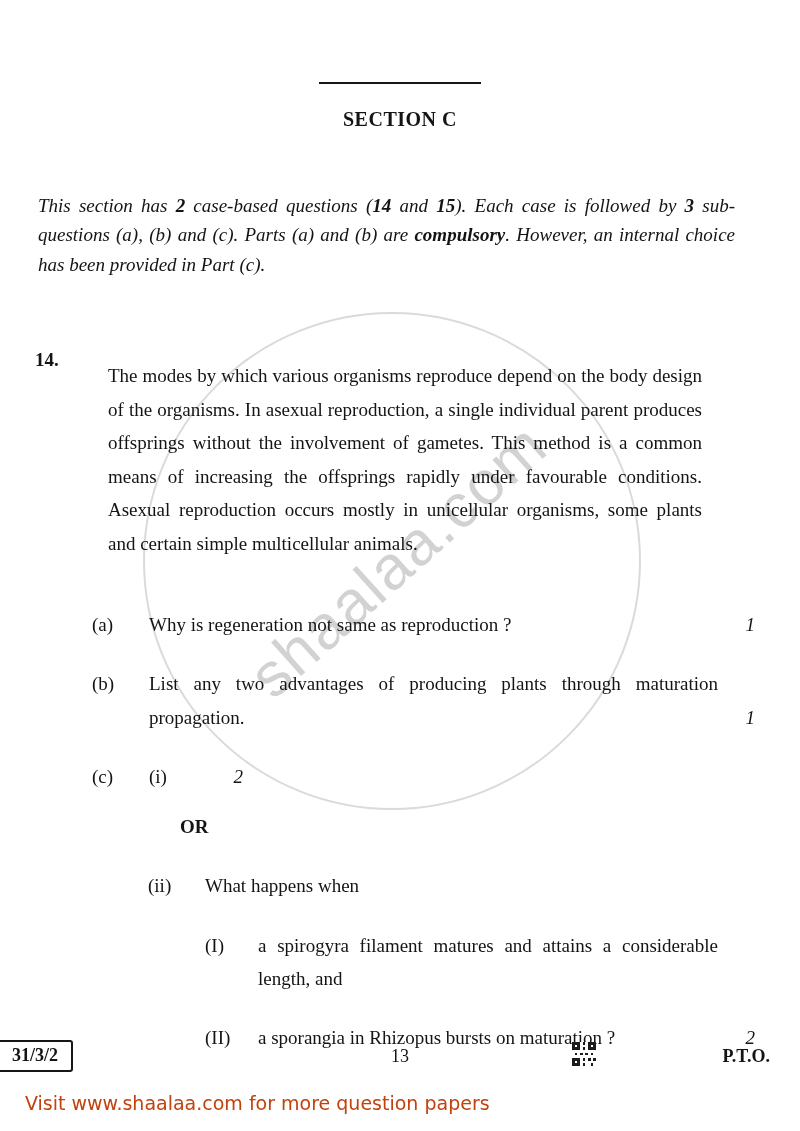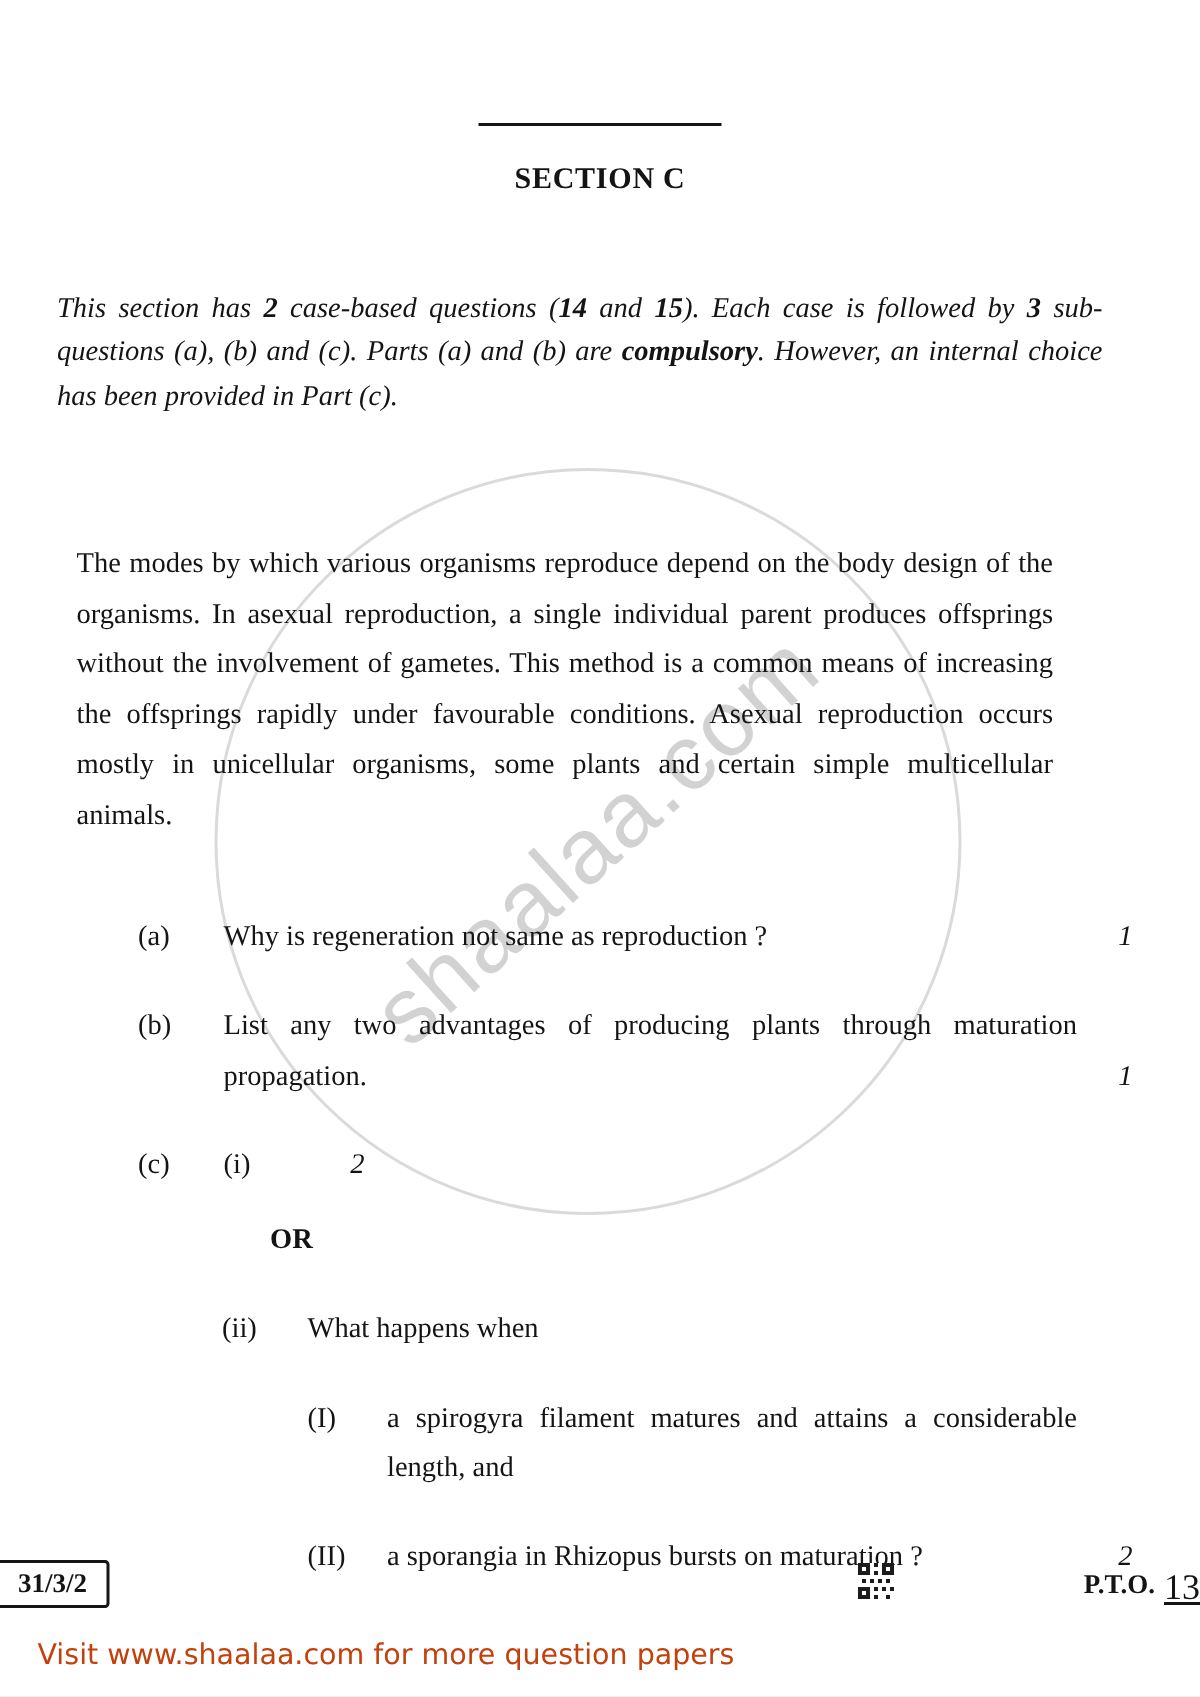--- a/index.html
+++ b/index.html
@@ -95,23 +95,22 @@
     left: -10px; top: 1040px;
     border: 2px solid #161616;
     border-radius: 3px;
     padding: 3px 13px 4px 20px;
     font-size: 18px;
     font-weight: bold;
   }
   .page-num {
     position: absolute;
     left: 0; right: 0; top: 1046px;
-    text-align: right;
-    font-size: 24px;
-    text-decoration: underline;
+    text-align: center;
+    font-size: 18px;
   }
   .qr {
     position: absolute;
     left: 572px; top: 1042px;
   }
   .pto {
     position: absolute;
     right: 30px; top: 1046px;
     font-size: 18px;
     font-weight: bold;
@@ -134,20 +133,21 @@
 
   <div class="content">
 
     <div class="top-rule"></div>
 
     <h2 class="section-title">SECTION C</h2>
 
     <p class="intro"><span>This section has </span><span class="b">2</span><span> case-based questions (</span><span class="b">14</span><span> and </span><span class="b">15</span><span>). Each case is followed by </span><span class="b">3</span><span> sub-questions (a), (b) and (c). Parts (a) and (b) are </span><span class="b">compulsory</span><span>. However, an internal choice has been provided in Part (c).</span></p>
 
     <div class="question">
+      <span class="q-num">14.</span>
       <p class="q-body">The modes by which various organisms reproduce depend on the body design of the organisms. In asexual reproduction, a single individual parent produces offsprings without the involvement of gametes. This method is a common means of increasing the offsprings rapidly under favourable conditions. Asexual reproduction occurs mostly in unicellular organisms, some plants and certain simple multicellular animals.</p>
     </div>
 
     <div class="subq">
 
       <div class="subq-row first">
         <span class="lbl">(a)</span>
         <div class="txt">Why is regeneration not same as reproduction ?</div>
         <span class="marks">1</span>
       </div>

